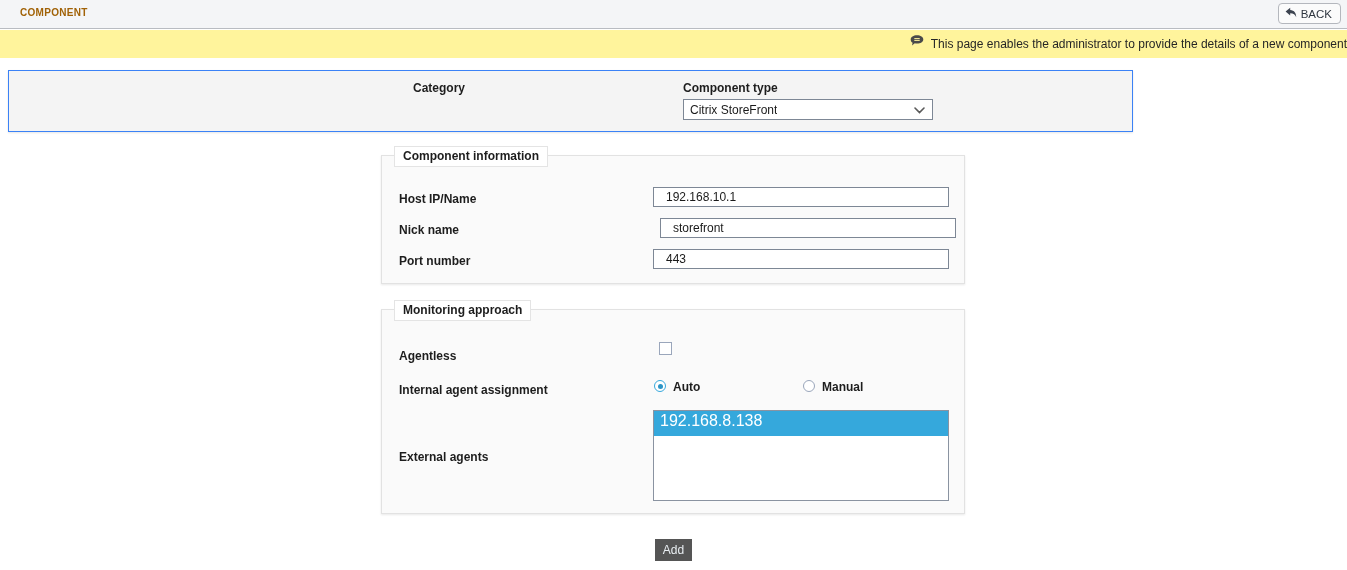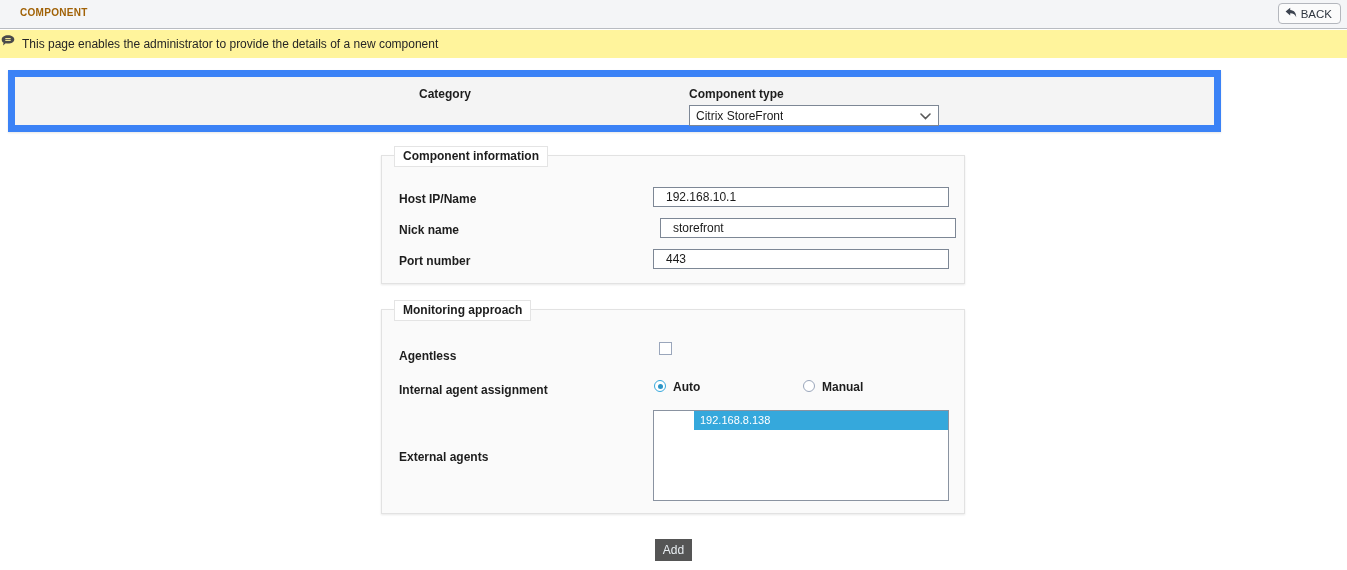--- a/index.html
+++ b/index.html
@@ -59,44 +59,44 @@
 
   
   .infobar {
     position: absolute;
     left: 0; top: 30px;
     width: 1347px;
     height: 28px;
     background: #fff49c;
     display: flex;
     align-items: center;
-    justify-content: flex-start;
+    justify-content: flex-end;
     box-sizing: border-box;
   }
   .info-inner {
     display: flex;
     align-items: center;
     gap: 6px;
   }
   .bubble-icon { display: block; margin-top: -2px; }
   .info-text {
     font-size: 12px;
     color: #262626;
     font-weight: normal;
   }
 
   
   .filter-panel {
     position: absolute;
     left: 8px;
     top: 70px;
-    width: 1213px;
+    width: 1125px;
     height: 62px;
     background: #f4f4f4;
-    border: 7px solid #3b82f6;
+    border: 1px solid #3b82f6;
     box-shadow: 0 1px 2px rgba(0,0,0,0.10);
     box-sizing: border-box;
   }
   .field-group { position: absolute; }
   .field-label {
     font-size: 12px;
     font-weight: bold;
     color: #1d1d1d;
     margin-bottom: 4px;
     display: block;
@@ -216,26 +216,25 @@
   
   .listbox {
     position: absolute;
     background: #ffffff;
     border: 1px solid #8a93a1;
     box-sizing: border-box;
     overflow: hidden;
     cursor: pointer;
   }
   .listbox-item {
-    height: 19px;
+    height: 25px;
     line-height: 19px;
     padding-left: 6px;
-    font-size: 11px;
+    font-size: 16px;
     color: #1a1a1a;
-    margin-left: 40px;
   }
   .listbox-item.selected {
     background: #35a8dc;
     color: #ffffff;
   }
 
   
   .add-button {
     position: absolute;
     left: 655px;

